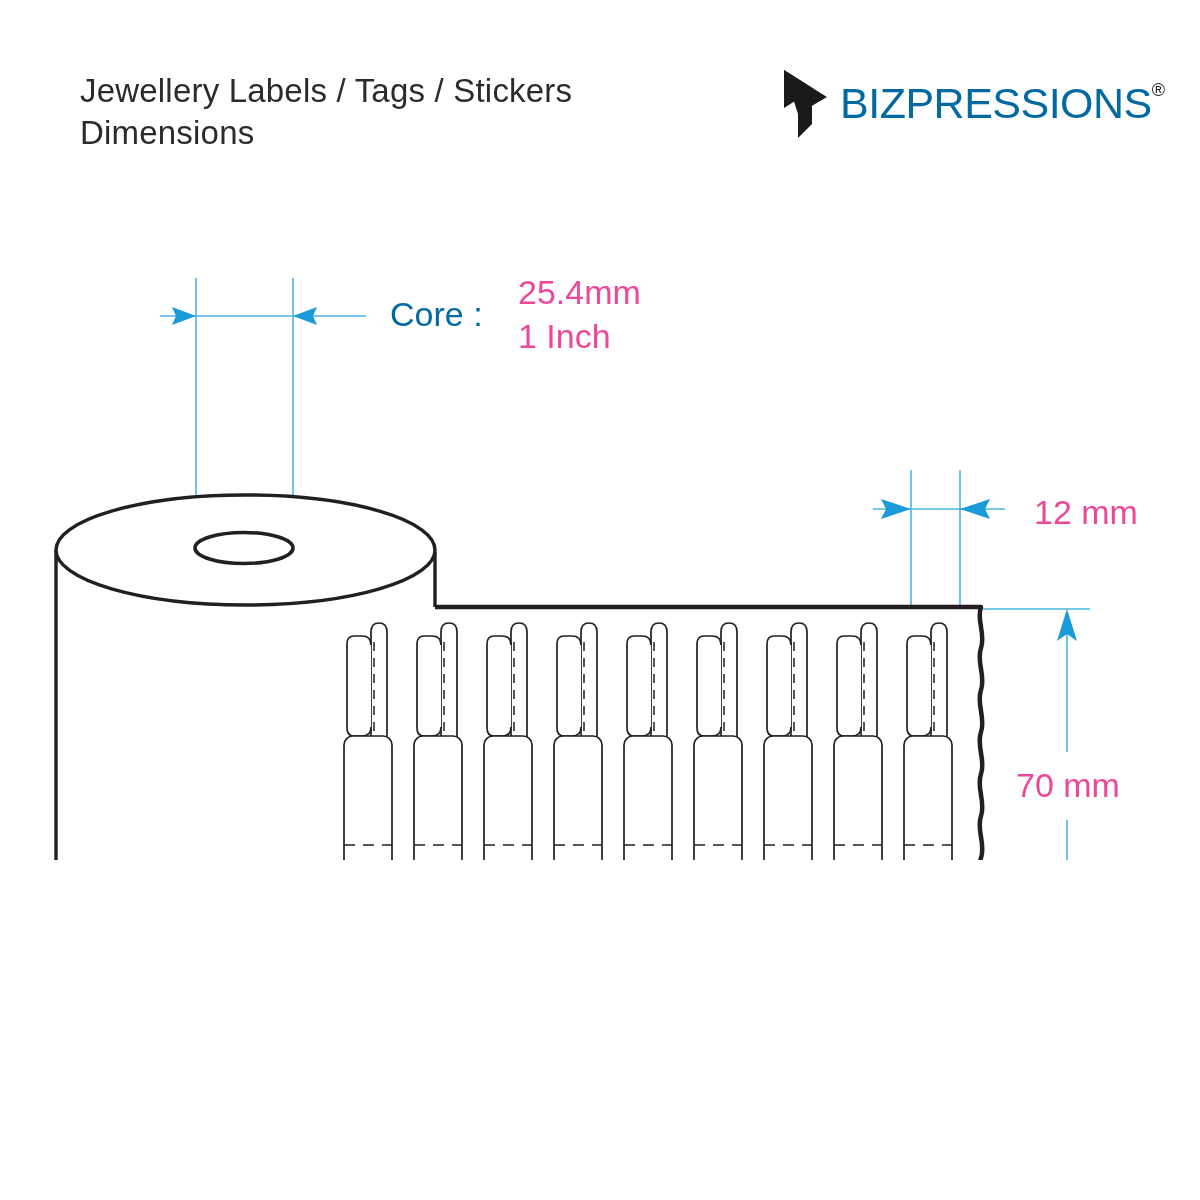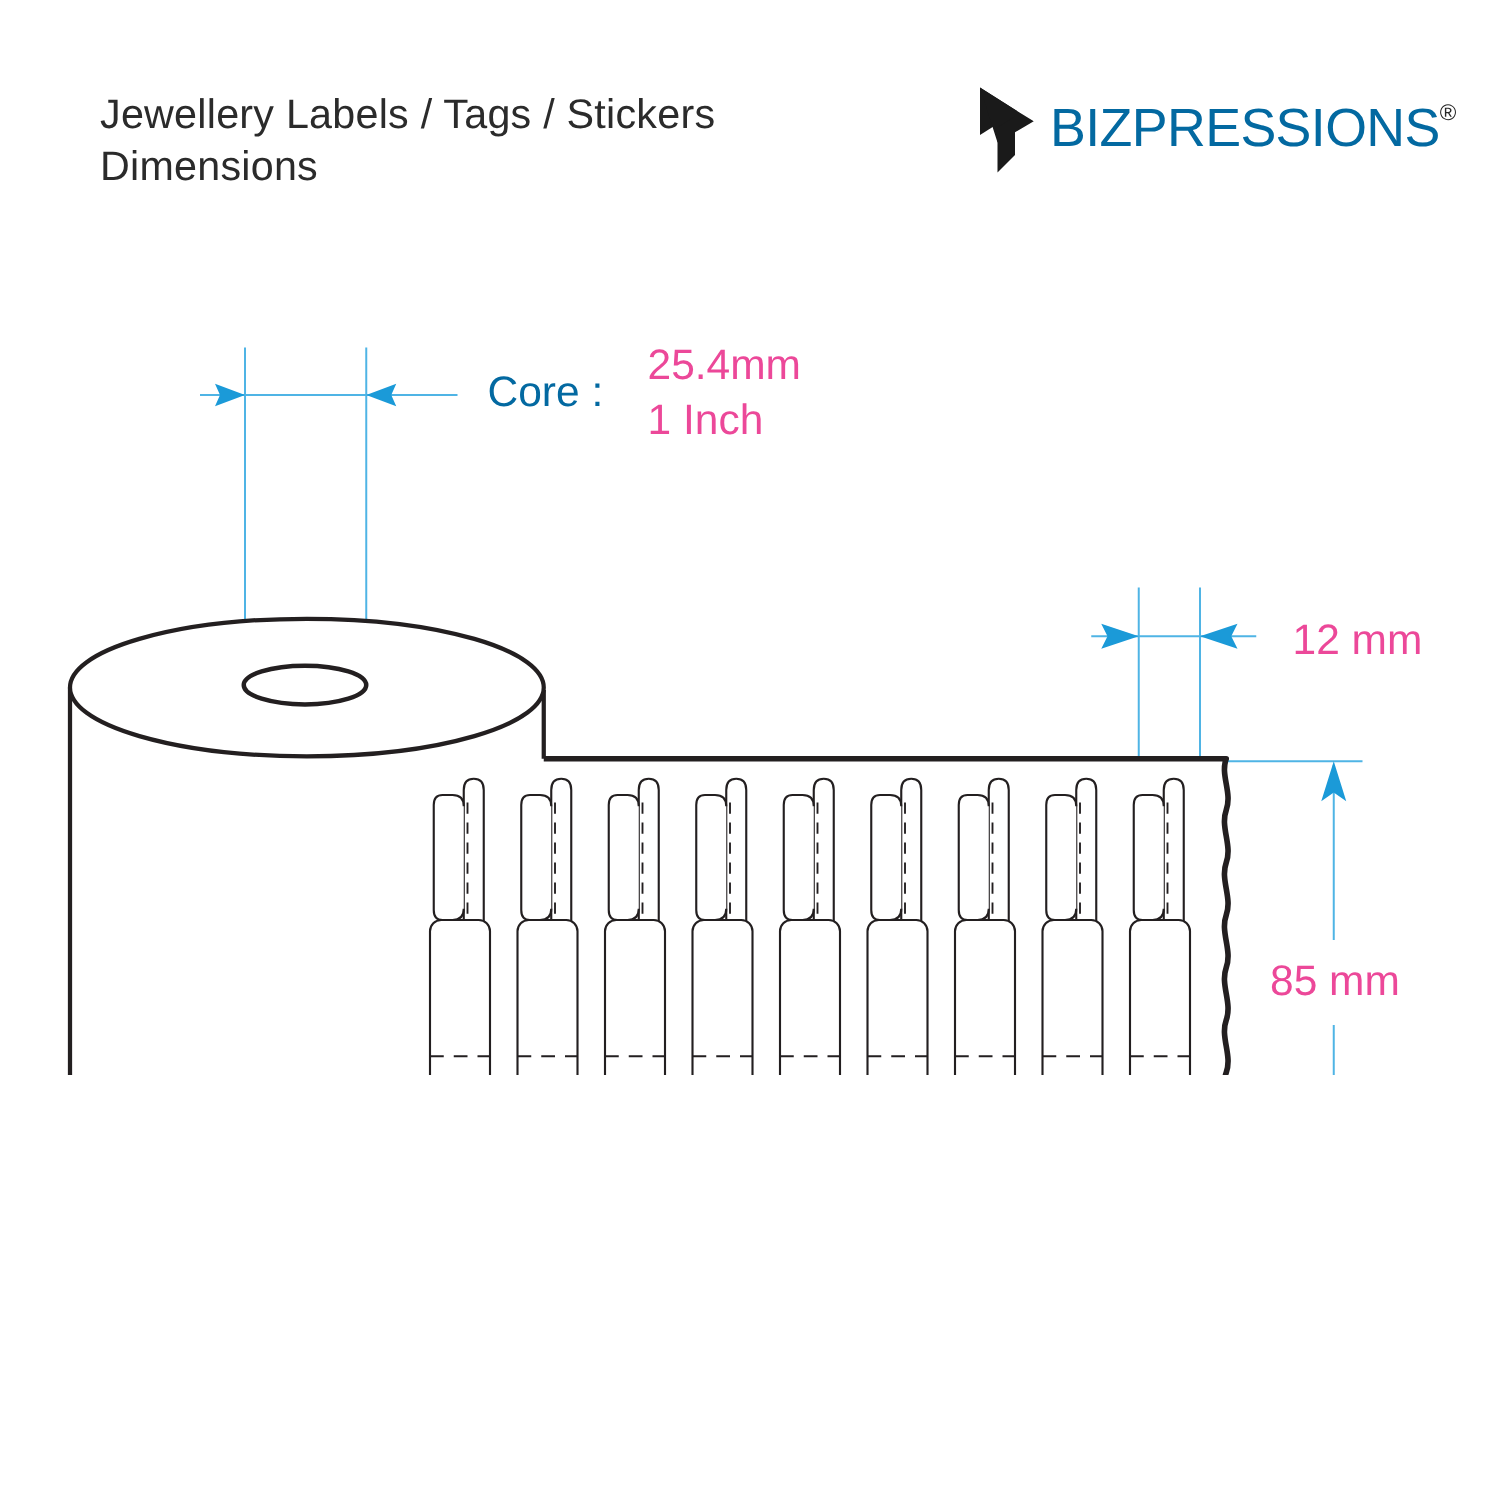--- a/index.html
+++ b/index.html
@@ -258,15 +258,15 @@
     </g>
   </svg>
 
   <div id="core-label-name">Core :</div>
 
   <div class="dim-label" id="core-label-value">25.4mm
 1 Inch</div>
 
   <div class="dim-label" id="width-label">12 mm</div>
 
-  <div class="dim-label" id="height-label">85 mm</div>
+  <div class="dim-label" id="height-label">70 mm</div>
 
 </div>
 
 </body></html>

